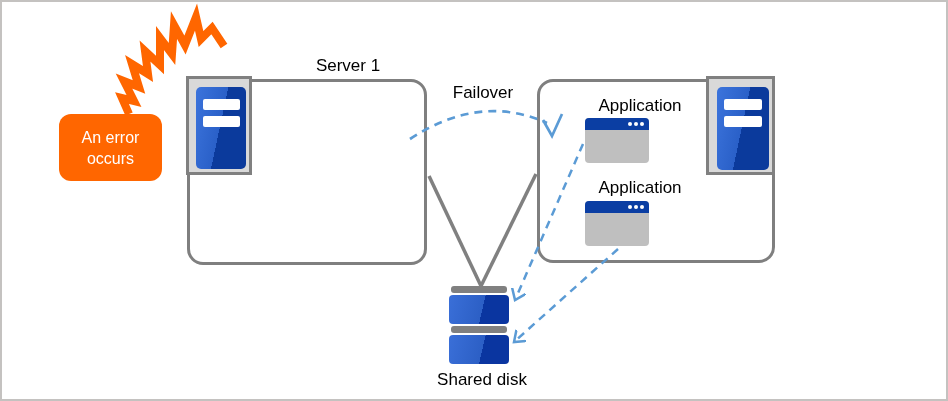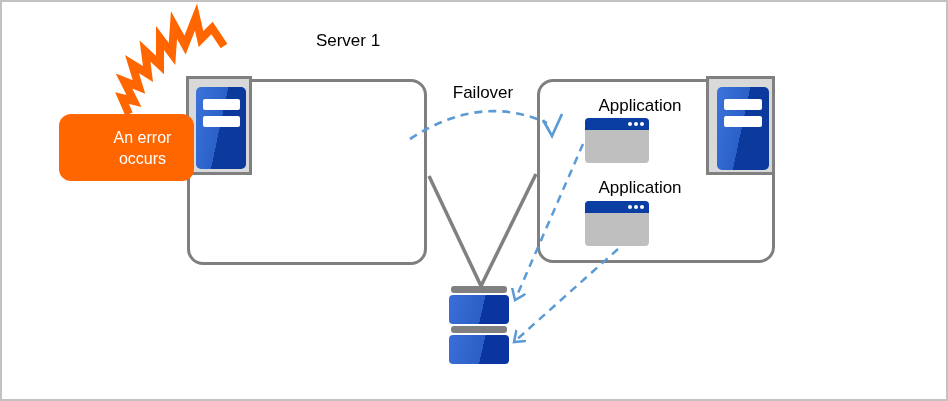--- a/index.html
+++ b/index.html
@@ -68,21 +68,21 @@
   .disk-body{
     width:60px;height:29px;margin:0 auto 2px auto;
     border-radius:4px;
     background:linear-gradient(103deg,#3A6FD8 0%,#2C5FC5 55%,#0A35A0 55%,#0A35A0 100%);
   }
   
   .error-callout{
     position:absolute;left:57px;top:112px;width:103px;height:67px;
     background:#FF6600;border-radius:12px;
     display:flex;flex-direction:column;align-items:center;justify-content:center;
-    color:#FFFFFF;font-size:16px;line-height:21px;text-align:center;padding-left:32px;
+    color:#FFFFFF;font-size:16px;line-height:21px;text-align:center;
   }
 </style>
 </head>
 <body>
 
 <div class="canvas">
 
   <div class="server-box box1"></div>
   <div class="server-box box2"></div>
 
@@ -98,24 +98,25 @@
     <line x1="427" y1="174" x2="479" y2="284" stroke="#808080" stroke-width="3.5"></line>
     <line x1="534" y1="172" x2="479" y2="284" stroke="#808080" stroke-width="3.5"></line>
 
     <path d="M 408 137 Q 478 91 545 121" fill="none" stroke="#5B9BD5" stroke-width="2.7" stroke-dasharray="8,6"></path>
     <path d="M 541 118 L 550 134 L 560 112" fill="none" stroke="#5B9BD5" stroke-width="2.7"></path>
 
     <path d="M 581 142 L 513 298" fill="none" stroke="#5B9BD5" stroke-width="2.5" stroke-dasharray="8,6" marker-end="url(#ah)"></path>
     <path d="M 616 247 L 512 340" fill="none" stroke="#5B9BD5" stroke-width="2.5" stroke-dasharray="8,6" marker-end="url(#ah)"></path>
   </svg>
 
-  <div class="diagram-label" style="left:286px;top:29px;width:120px;">Server 1</div>
+  <div class="diagram-label" style="left:286px;top:54px;width:120px;">Server 1</div>
   <div class="diagram-label" style="left:421px;top:81px;width:120px;">Failover</div>
   <div class="diagram-label" style="left:577px;top:94px;width:122px;">Application</div>
   <div class="diagram-label" style="left:577px;top:176px;width:122px;">Application</div>
+  <div class="diagram-label" style="left:400px;top:368px;width:160px;">Shared disk</div>
 
   <div class="icon-frame frame1">
     <div class="server-blue">
       <div class="server-slit slit-a"></div>
       <div class="server-slit slit-b"></div>
     </div>
   </div>
 
   <div class="icon-frame frame2">
     <div class="server-blue" style="width:52px;height:83px;left:8px;">

